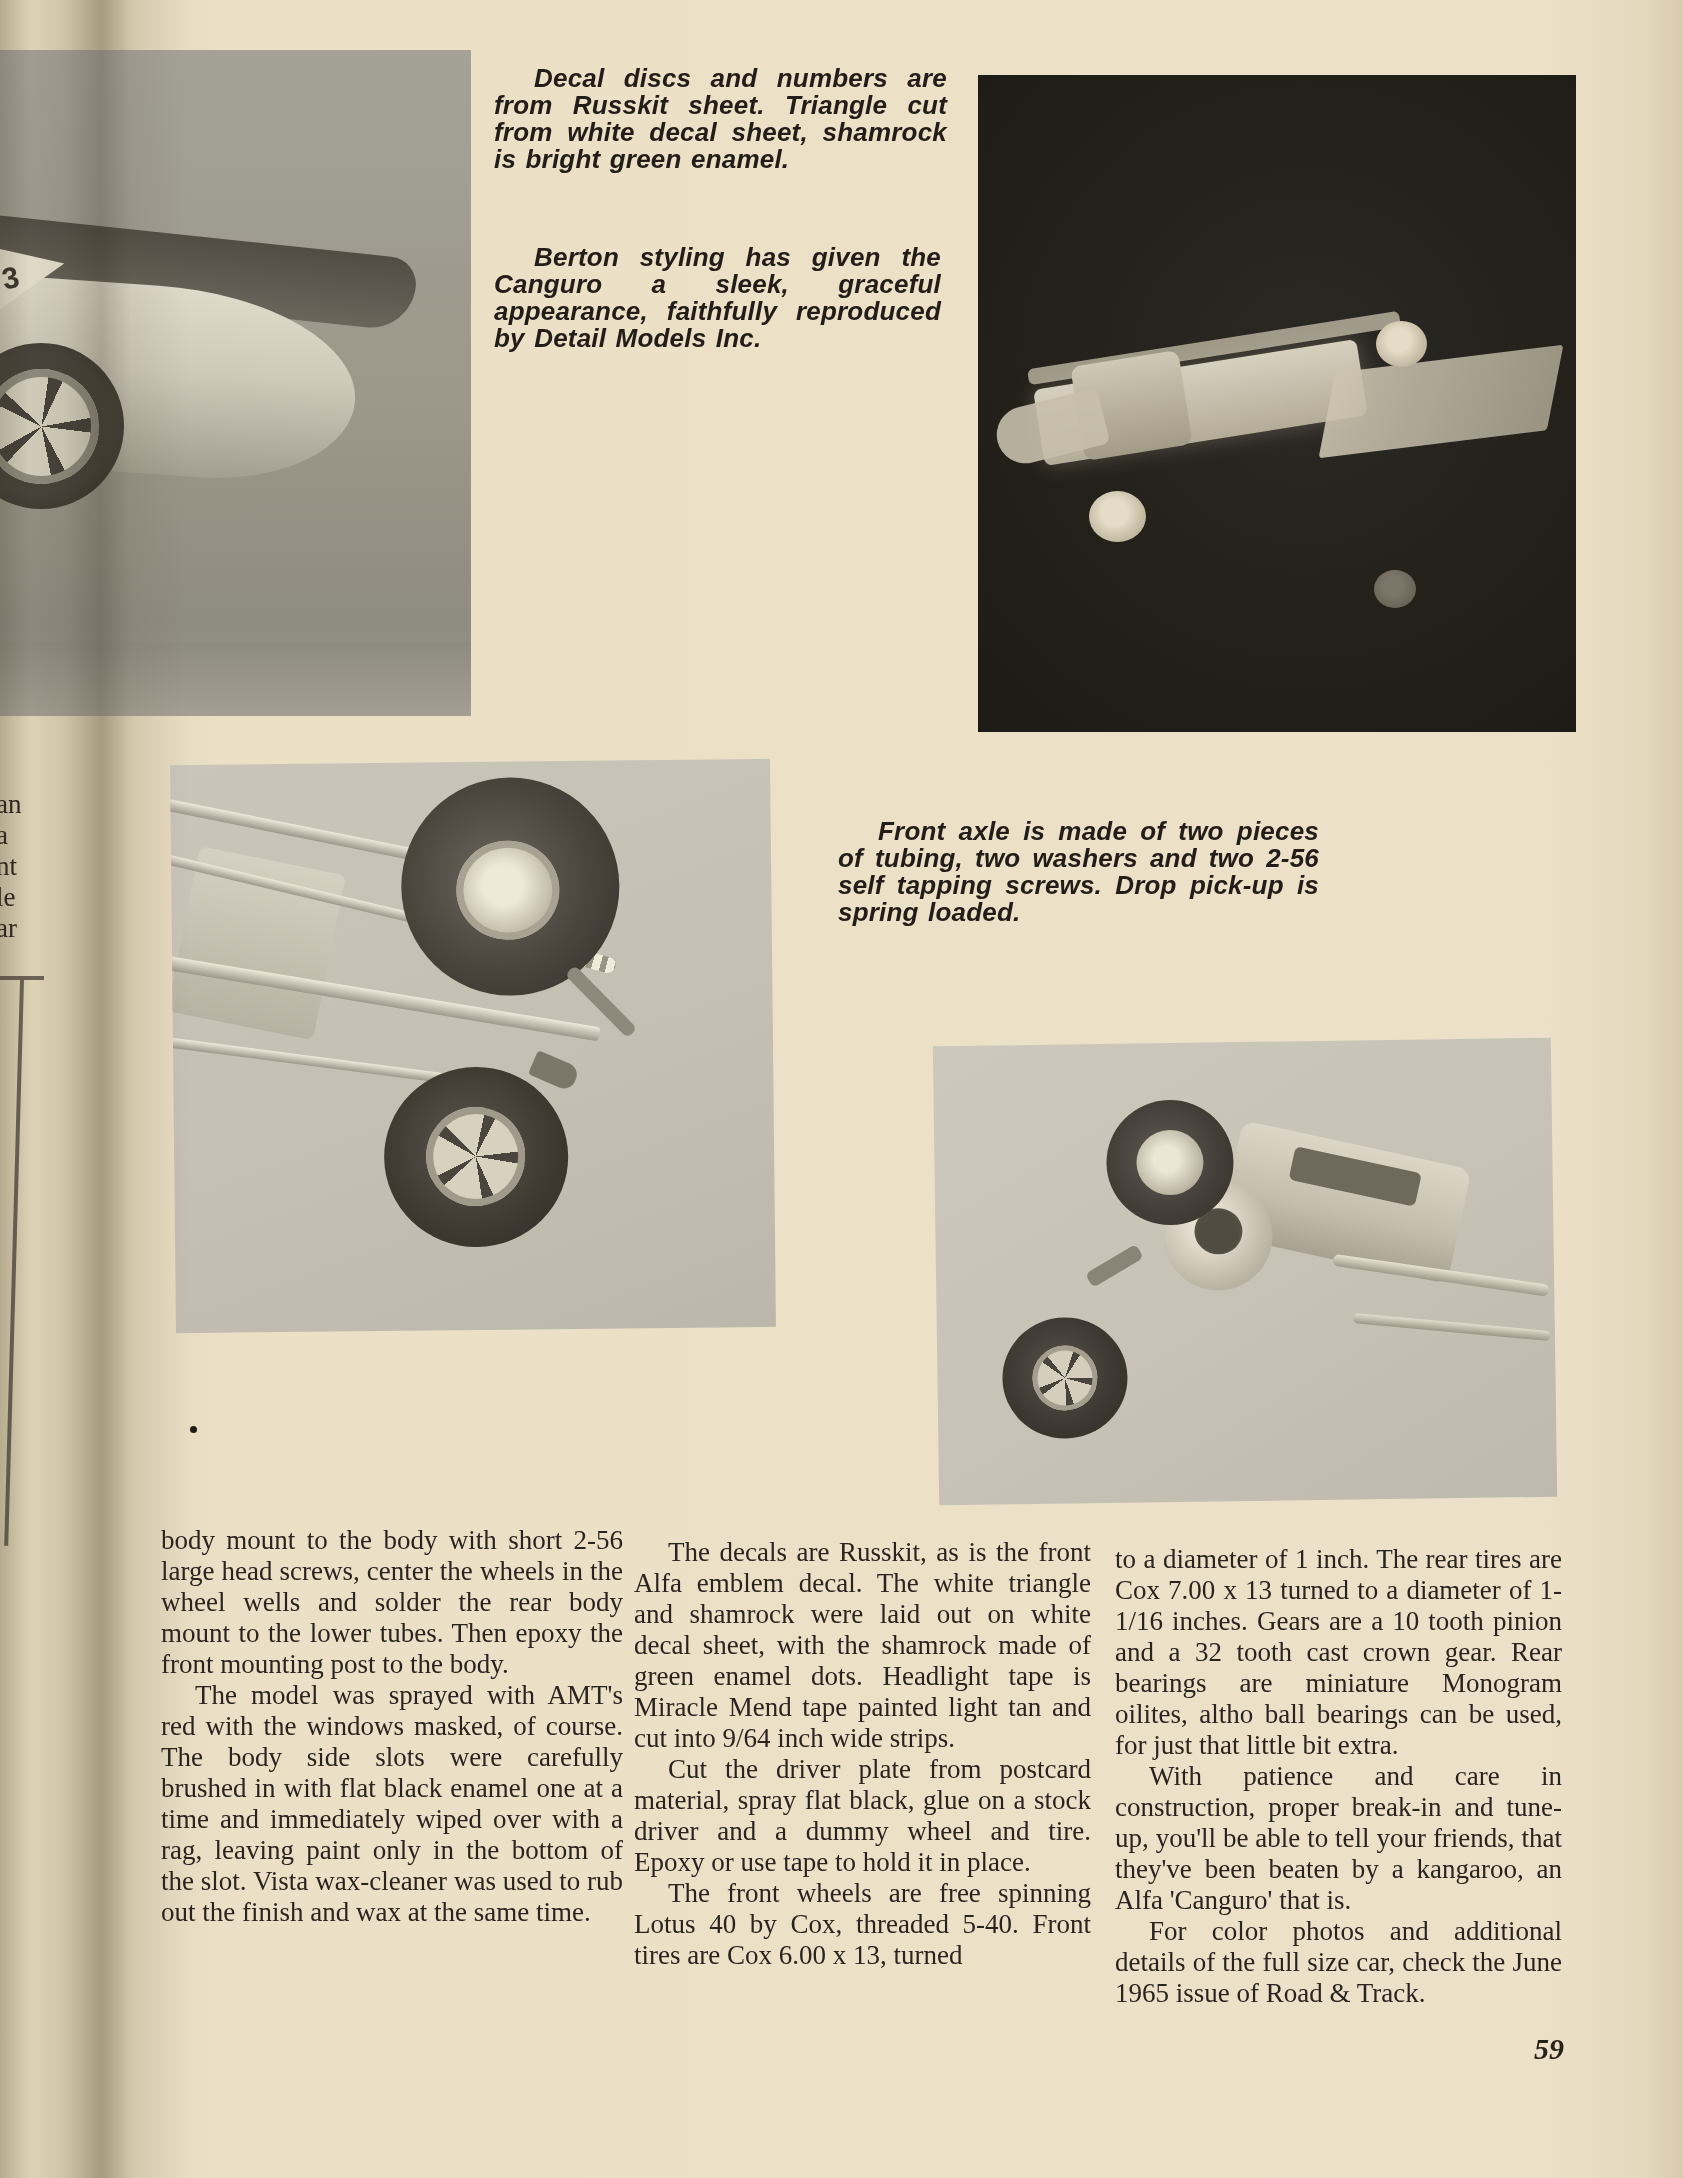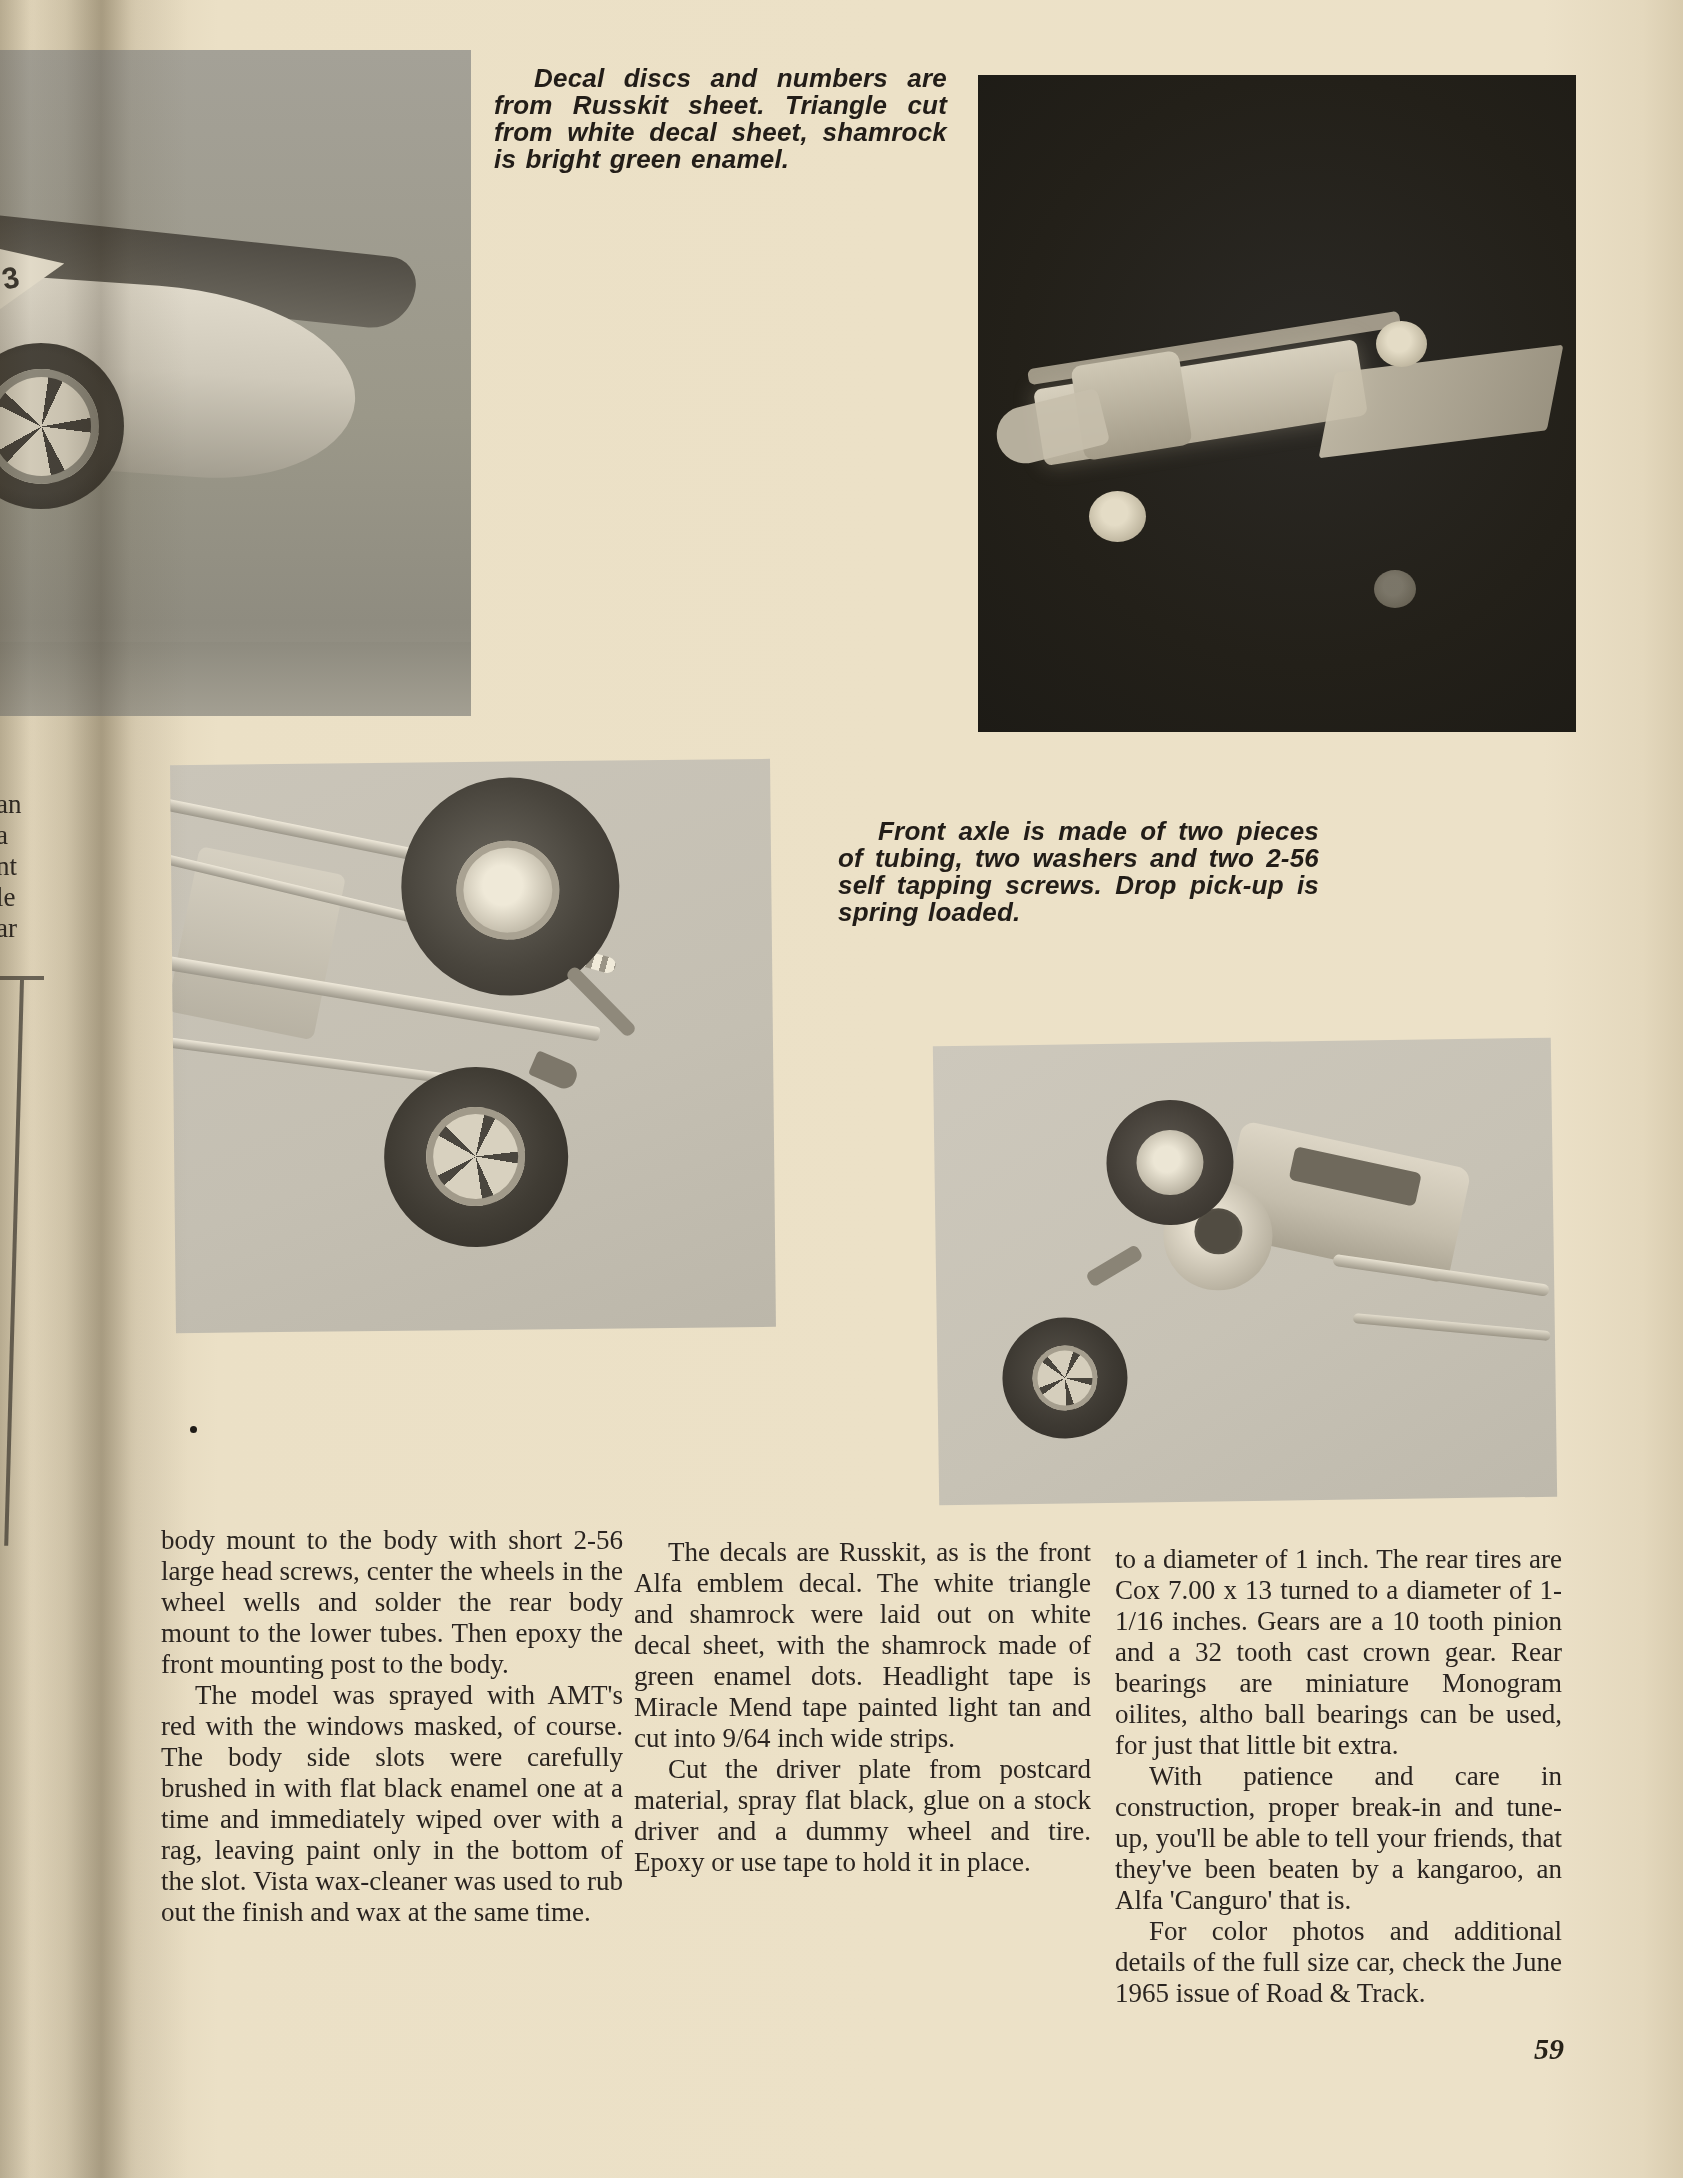--- a/index.html
+++ b/index.html
@@ -203,29 +203,31 @@
     <div class="shape axle-bit"></div>
     <div class="shape tire-rear">
       <div class="hub-c"></div>
     </div>
     <div class="shape tire-loose">
       <div class="hub-s"></div>
     </div>
   </div>
 
   <div class="caption" id="cap-decals">Decal discs and numbers are from Russkit sheet. Triangle cut from white decal sheet, shamrock is bright green enamel.</div>
+  <div class="caption" id="cap-styling">Berton styling has given the Canguro a sleek, graceful appearance, faithfully reproduced by Detail Models Inc.</div>
   <div class="caption" id="cap-frontaxle">Front axle is made of two pieces of tubing, two washers and two 2-56 self tapping screws. Drop pick-up is spring loaded.</div>
 
   <div class="col" id="col1">
     <p class="cont">body mount to the body with short 2-56 large head screws, center the wheels in the wheel wells and solder the rear body mount to the lower tubes. Then epoxy the front mounting post to the body.</p>
     <p>The model was sprayed with AMT's red with the windows masked, of course. The body side slots were carefully brushed in with flat black enamel one at a time and immediately wiped over with a rag, leaving paint only in the bottom of the slot. Vista wax-cleaner was used to rub out the finish and wax at the same time.</p>
   </div>
   <div class="col" id="col2">
     <p>The decals are Russkit, as is the front Alfa emblem decal. The white triangle and shamrock were laid out on white decal sheet, with the shamrock made of green enamel dots. Headlight tape is Miracle Mend tape painted light tan and cut into 9/64 inch wide strips.</p>
     <p>Cut the driver plate from postcard material, spray flat black, glue on a stock driver and a dummy wheel and tire. Epoxy or use tape to hold it in place.</p>
+    <p>The front wheels are free spinning Lotus 40 by Cox, threaded 5-40. Front tires are Cox 6.00 x 13, turned</p>
   </div>
   <div class="col" id="col3">
     <p class="cont">to a diameter of 1 inch. The rear tires are Cox 7.00 x 13 turned to a diameter of 1-1/16 inches. Gears are a 10 tooth pinion and a 32 tooth cast crown gear. Rear bearings are miniature Monogram oilites, altho ball bearings can be used, for just that little bit extra.</p>
     <p>With patience and care in construction, proper break-in and tune-up, you'll be able to tell your friends, that they've been beaten by a kangaroo, an Alfa 'Canguro' that is.</p>
     <p>For color photos and additional details of the full size car, check the June 1965 issue of Road &amp; Track.</p>
   </div>
 
   <div class="page-number">59</div>
 
   <div class="margin-frags">

